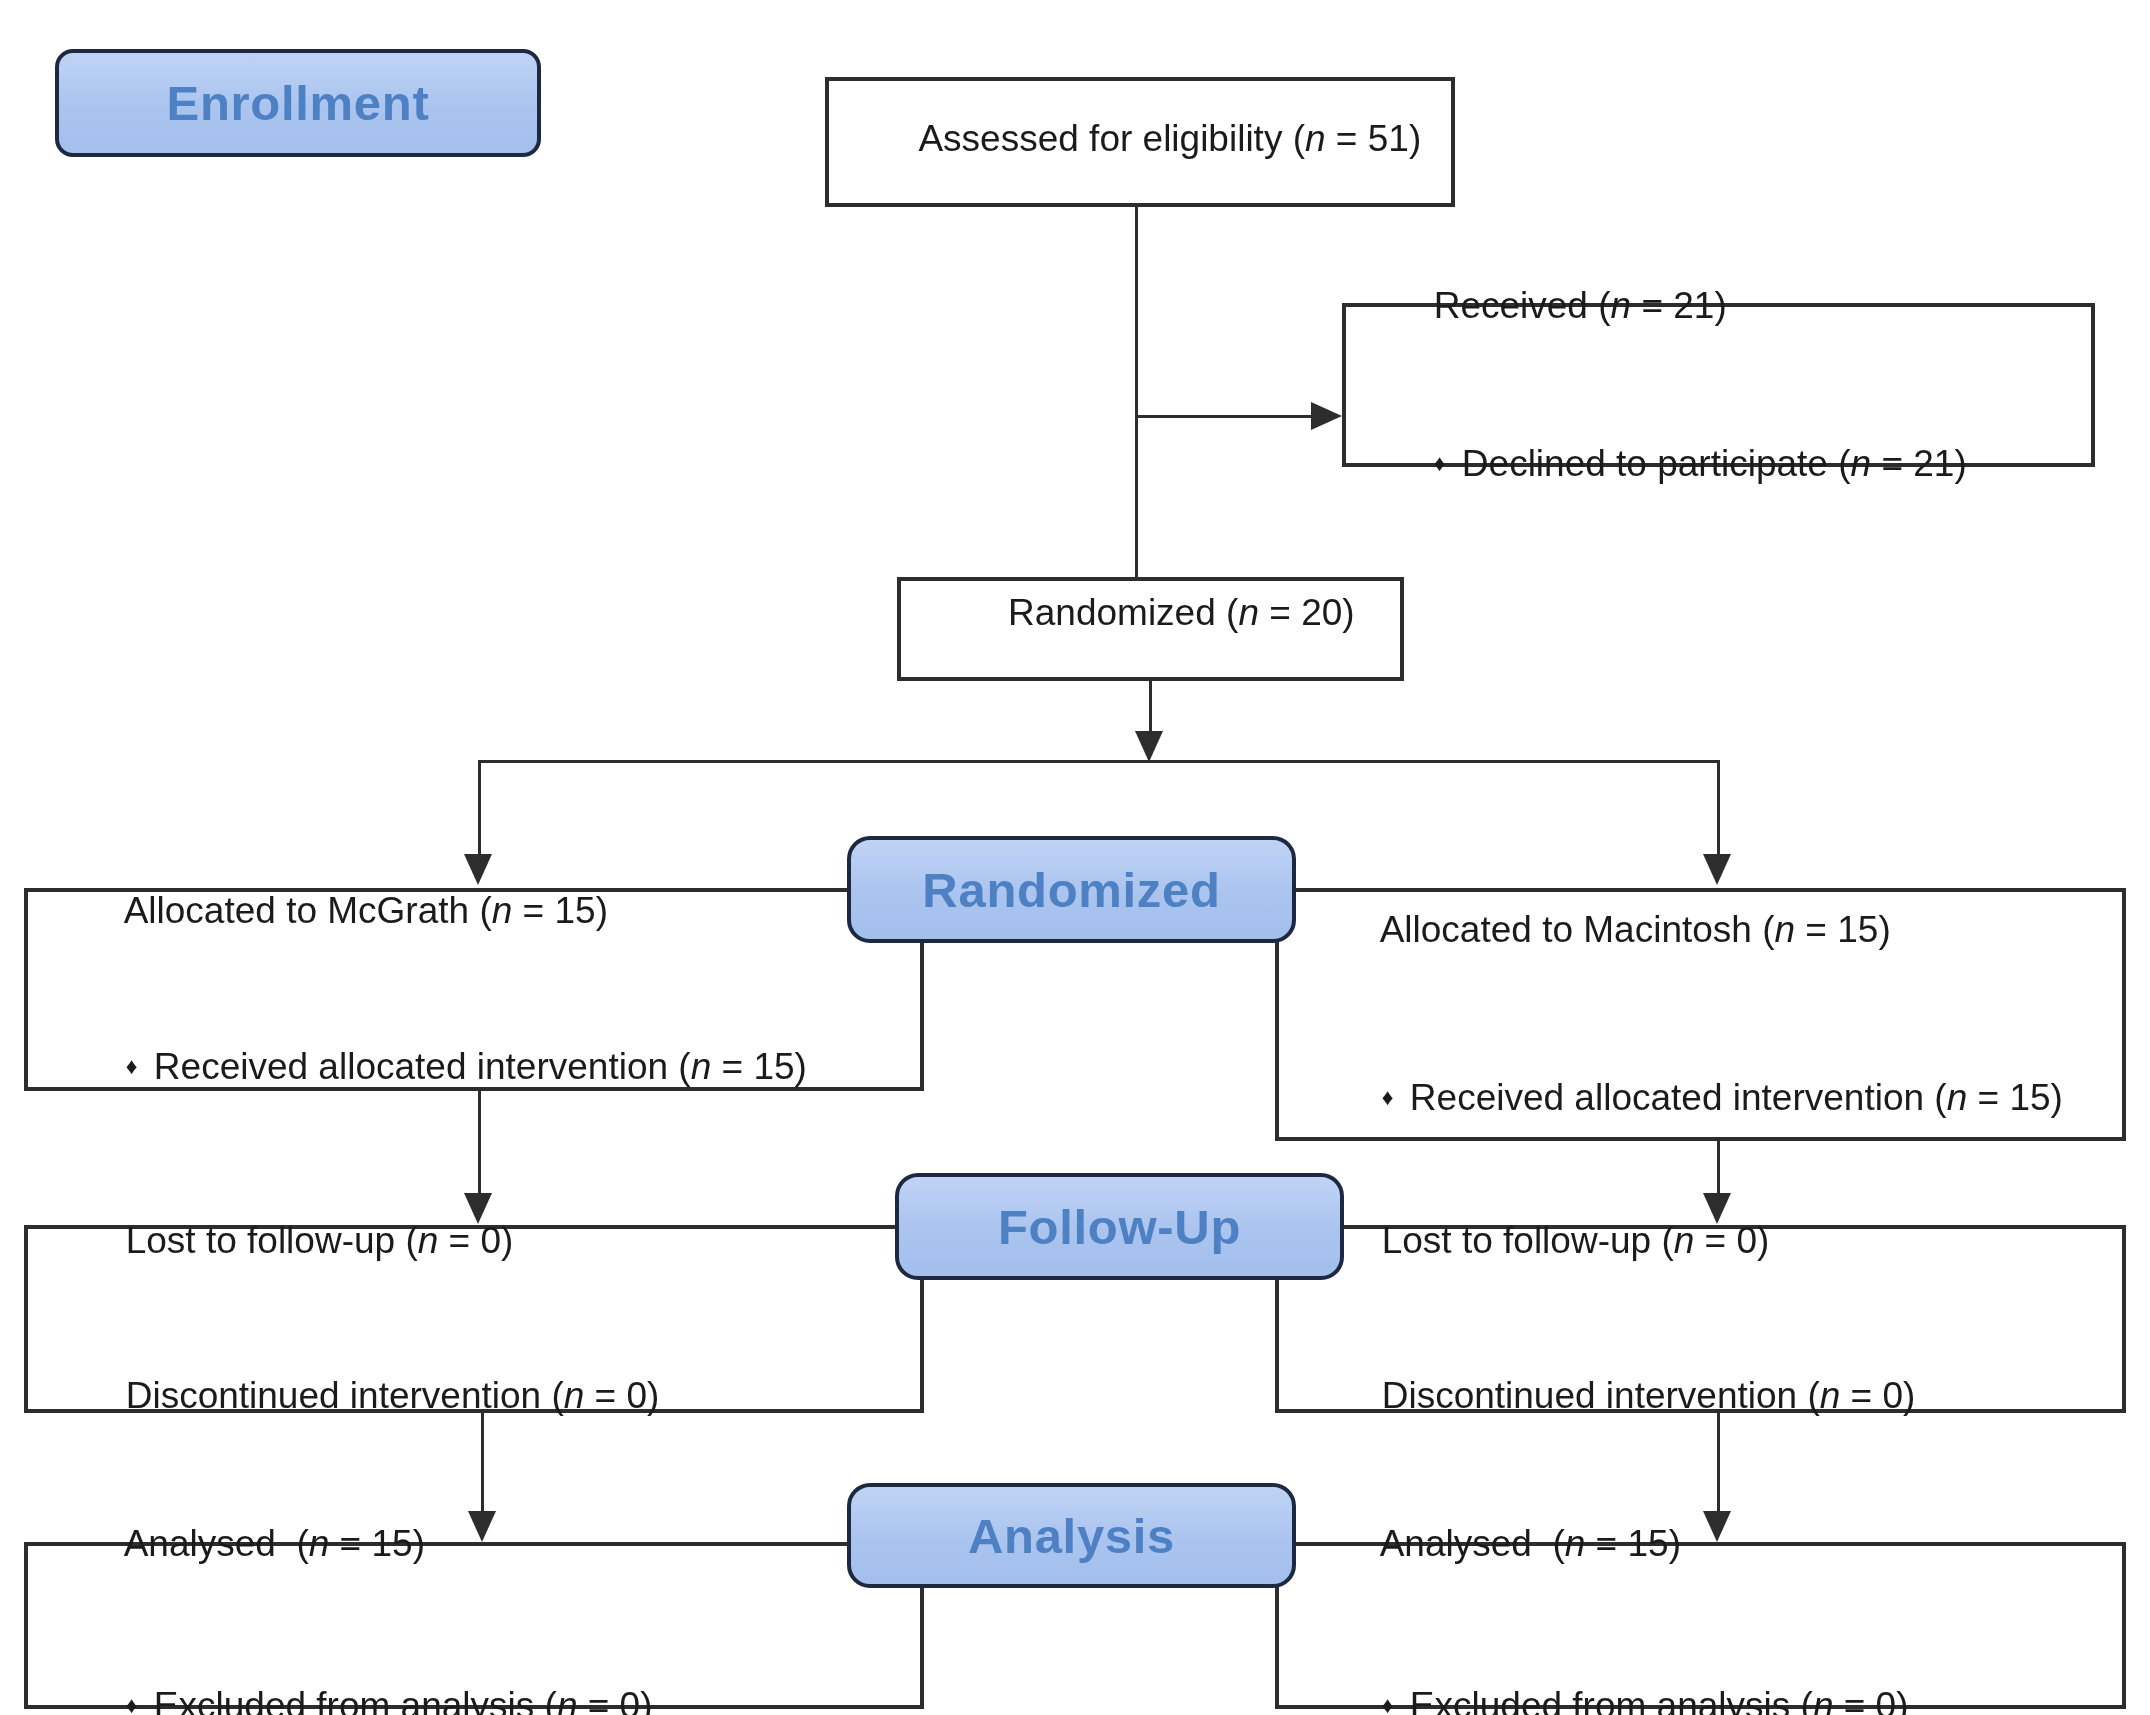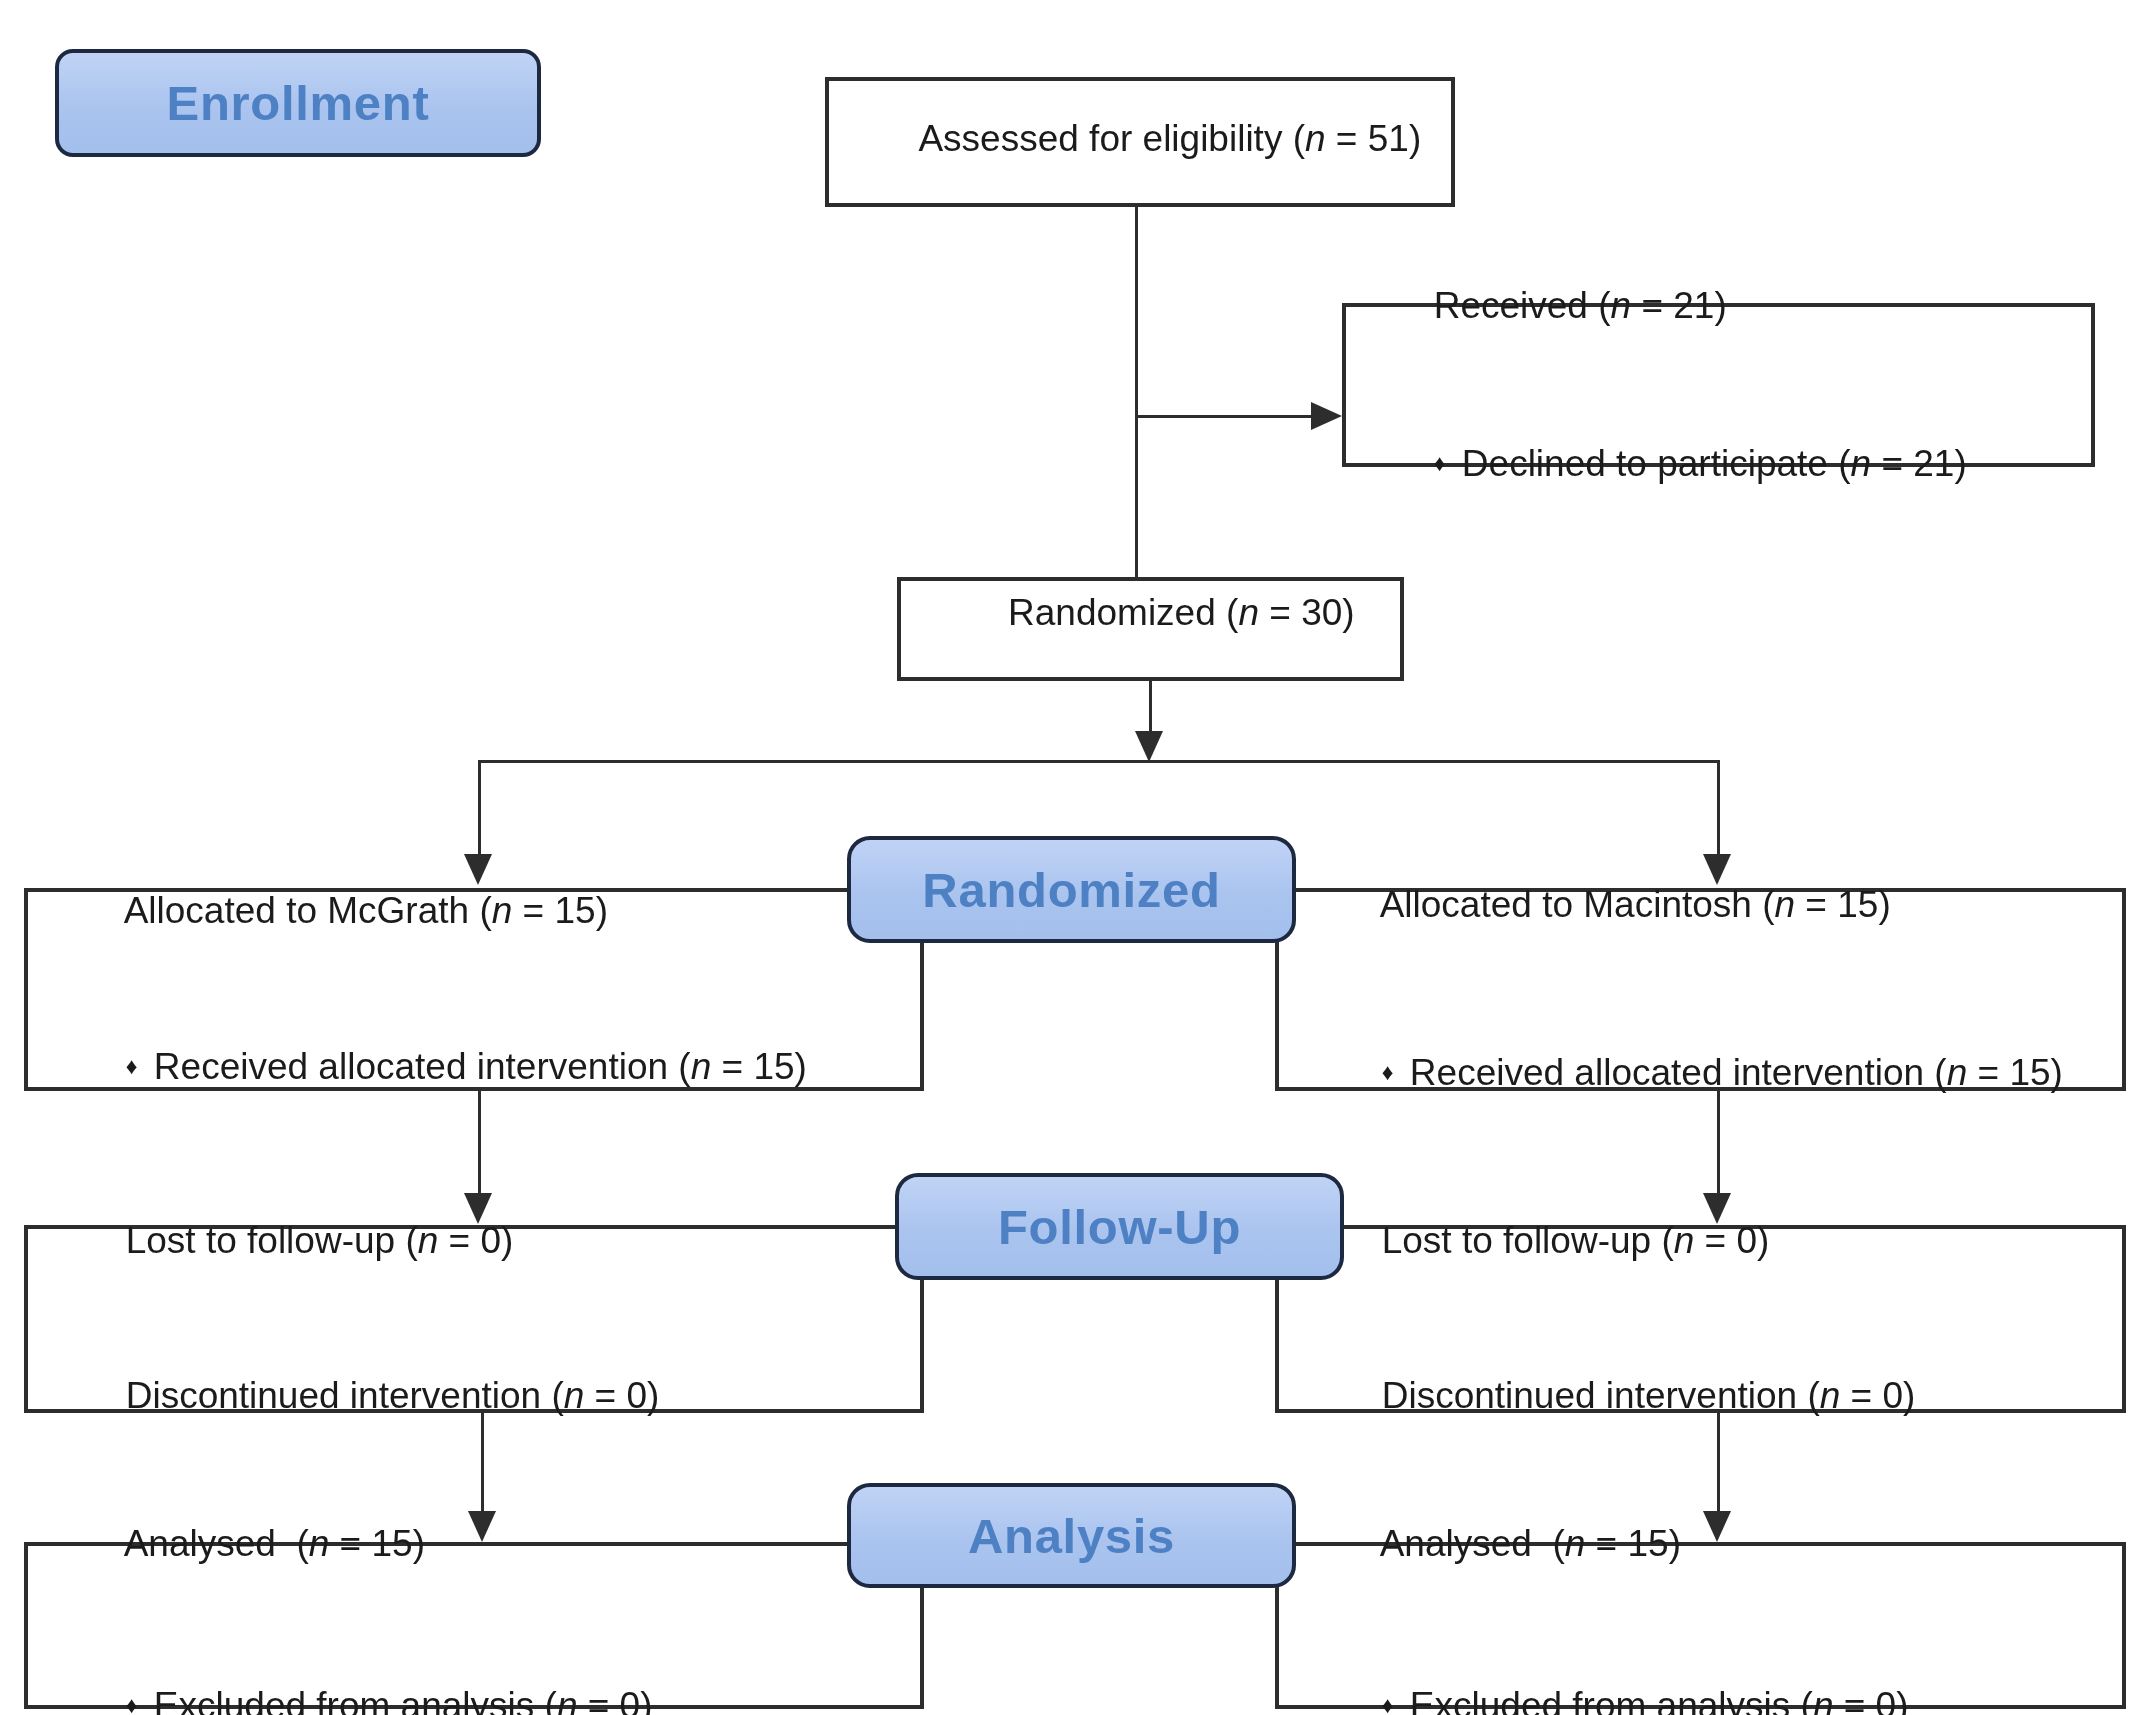--- a/index.html
+++ b/index.html
@@ -64,21 +64,21 @@
     font-size: 23px;
     transform: translateY(-4.8px);
     margin-right: 16.4px;
   }
 
   #box-assessed   { left: 825px; top: 77px;  width: 630px;  height: 130px; }
   #box-excluded   { left: 1342px; top: 303px;  width: 753px; height: 164px; padding-left: 26px; row-gap: 30px; }
   #box-randomized { left: 897px; top: 577px;  width: 507px;  height: 104px; }
 
   #box-alloc-left  { left: 24px;   top: 888px; width: 900px; height: 203px; padding-left: 36px; row-gap: 28px; }
-  #box-alloc-right { left: 1275px; top: 888px; width: 851px; height: 203px; padding-left: 41px; row-gap: 40px; }
+  #box-alloc-right { left: 1275px; top: 888px; width: 851px; height: 253px; padding-left: 41px; row-gap: 40px; }
 
   #box-follow-left  { left: 24px;   top: 1225px; width: 900px; height: 188px; padding-left: 36px; row-gap: 27px; }
   #box-follow-right { left: 1275px; top: 1225px; width: 851px; height: 188px; padding-left: 41px; row-gap: 27px; }
 
   #box-analysis-left  { left: 24px;   top: 1542px; width: 900px; height: 167px; padding-left: 36px; row-gap: 34px; }
   #box-analysis-right { left: 1275px; top: 1542px; width: 851px; height: 167px; padding-left: 41px; row-gap: 34px; }
 
   
   .vline { position: absolute; z-index: 1; width: 3.4px;  background: var(--line-color, #2d2d2d); }
   .hline { position: absolute; z-index: 1; height: 3.4px; background: var(--line-color, #2d2d2d); }
@@ -142,21 +142,21 @@
     <div class="line">
       <span>Received (</span><span class="it">n</span><span> = 21)</span>
     </div>
     <div class="line">
       <span class="bullet">♦</span><span>Declined to participate (</span><span class="it">n</span><span> = 21)</span>
     </div>
   </div>
 
   <div class="wbox center" id="box-randomized">
     <div class="line">
-      <span>Randomized (</span><span class="it">n</span><span> = 30)</span>
+      <span>Randomized (</span><span class="it">n</span><span> = 20)</span>
     </div>
   </div>
 
   <div class="wbox lines" id="box-alloc-left">
     <div class="line">
       <span>Allocated to McGrath (</span><span class="it">n</span><span> = 15)</span>
     </div>
     <div class="line">
       <span class="bullet">♦</span><span>Received allocated intervention (</span><span class="it">n</span><span> = 15)</span>
     </div>

